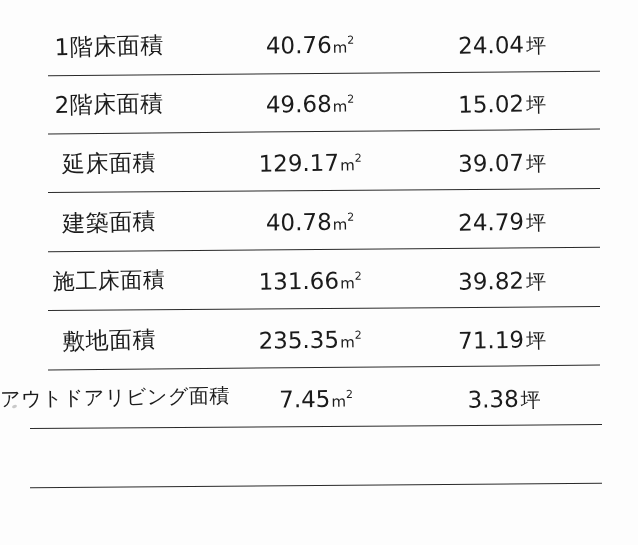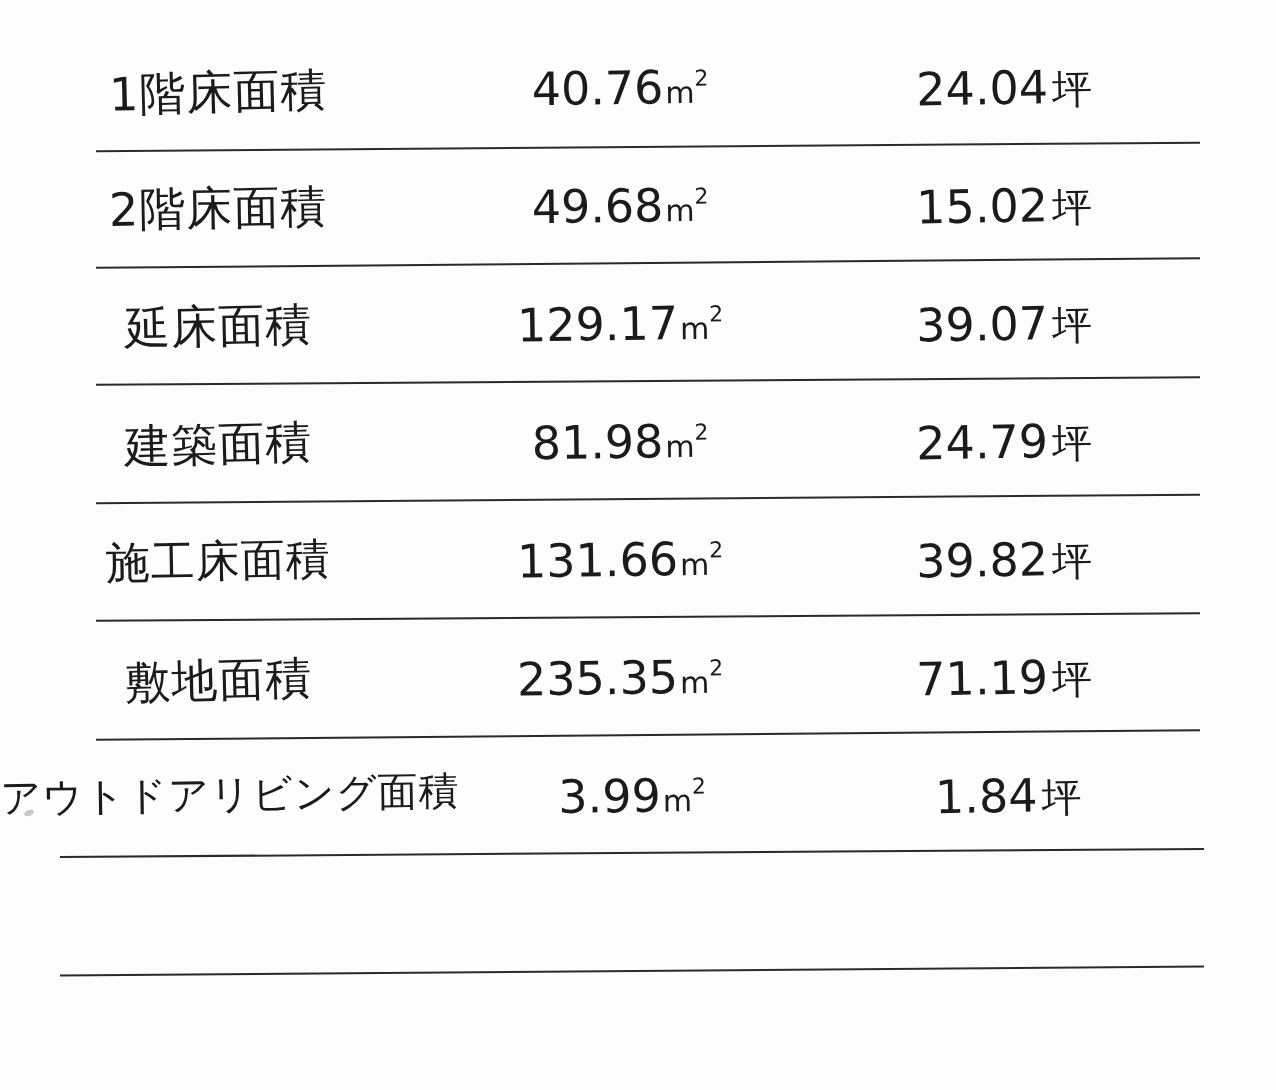--- a/index.html
+++ b/index.html
@@ -131,41 +131,41 @@
     </div>
 
     <div class="row">
       <div class="cell c-label">延床面積</div>
       <div class="cell c-sqm"><span>129.17</span><span class="unit">m</span><span class="sup">2</span></div>
       <div class="cell c-tsubo"><span>39.07</span><span class="unit">坪</span></div>
     </div>
 
     <div class="row">
       <div class="cell c-label">建築面積</div>
-      <div class="cell c-sqm"><span>81.98</span><span class="unit">m</span><span class="sup">2</span></div>
+      <div class="cell c-sqm"><span>40.78</span><span class="unit">m</span><span class="sup">2</span></div>
       <div class="cell c-tsubo"><span>24.79</span><span class="unit">坪</span></div>
     </div>
 
     <div class="row">
       <div class="cell c-label">施工床面積</div>
       <div class="cell c-sqm"><span>131.66</span><span class="unit">m</span><span class="sup">2</span></div>
       <div class="cell c-tsubo"><span>39.82</span><span class="unit">坪</span></div>
     </div>
 
     <div class="row">
       <div class="cell c-label">敷地面積</div>
       <div class="cell c-sqm"><span>235.35</span><span class="unit">m</span><span class="sup">2</span></div>
       <div class="cell c-tsubo"><span>71.19</span><span class="unit">坪</span></div>
     </div>
 
 
     <div class="row">
       <div class="cell c-label">アウトドアリビング面積</div>
-      <div class="cell c-sqm"><span>3.99</span><span class="unit">m</span><span class="sup">2</span></div>
-      <div class="cell c-tsubo"><span>1.84</span><span class="unit">坪</span></div>
+      <div class="cell c-sqm"><span>7.45</span><span class="unit">m</span><span class="sup">2</span></div>
+      <div class="cell c-tsubo"><span>3.38</span><span class="unit">坪</span></div>
     </div>
 
     <div class="rule r0"></div>
     <div class="rule r1"></div>
     <div class="rule r2"></div>
     <div class="rule r3"></div>
     <div class="rule r4"></div>
     <div class="rule r5"></div>
     <div class="rule r6"></div>
     <div class="rule r7"></div>

